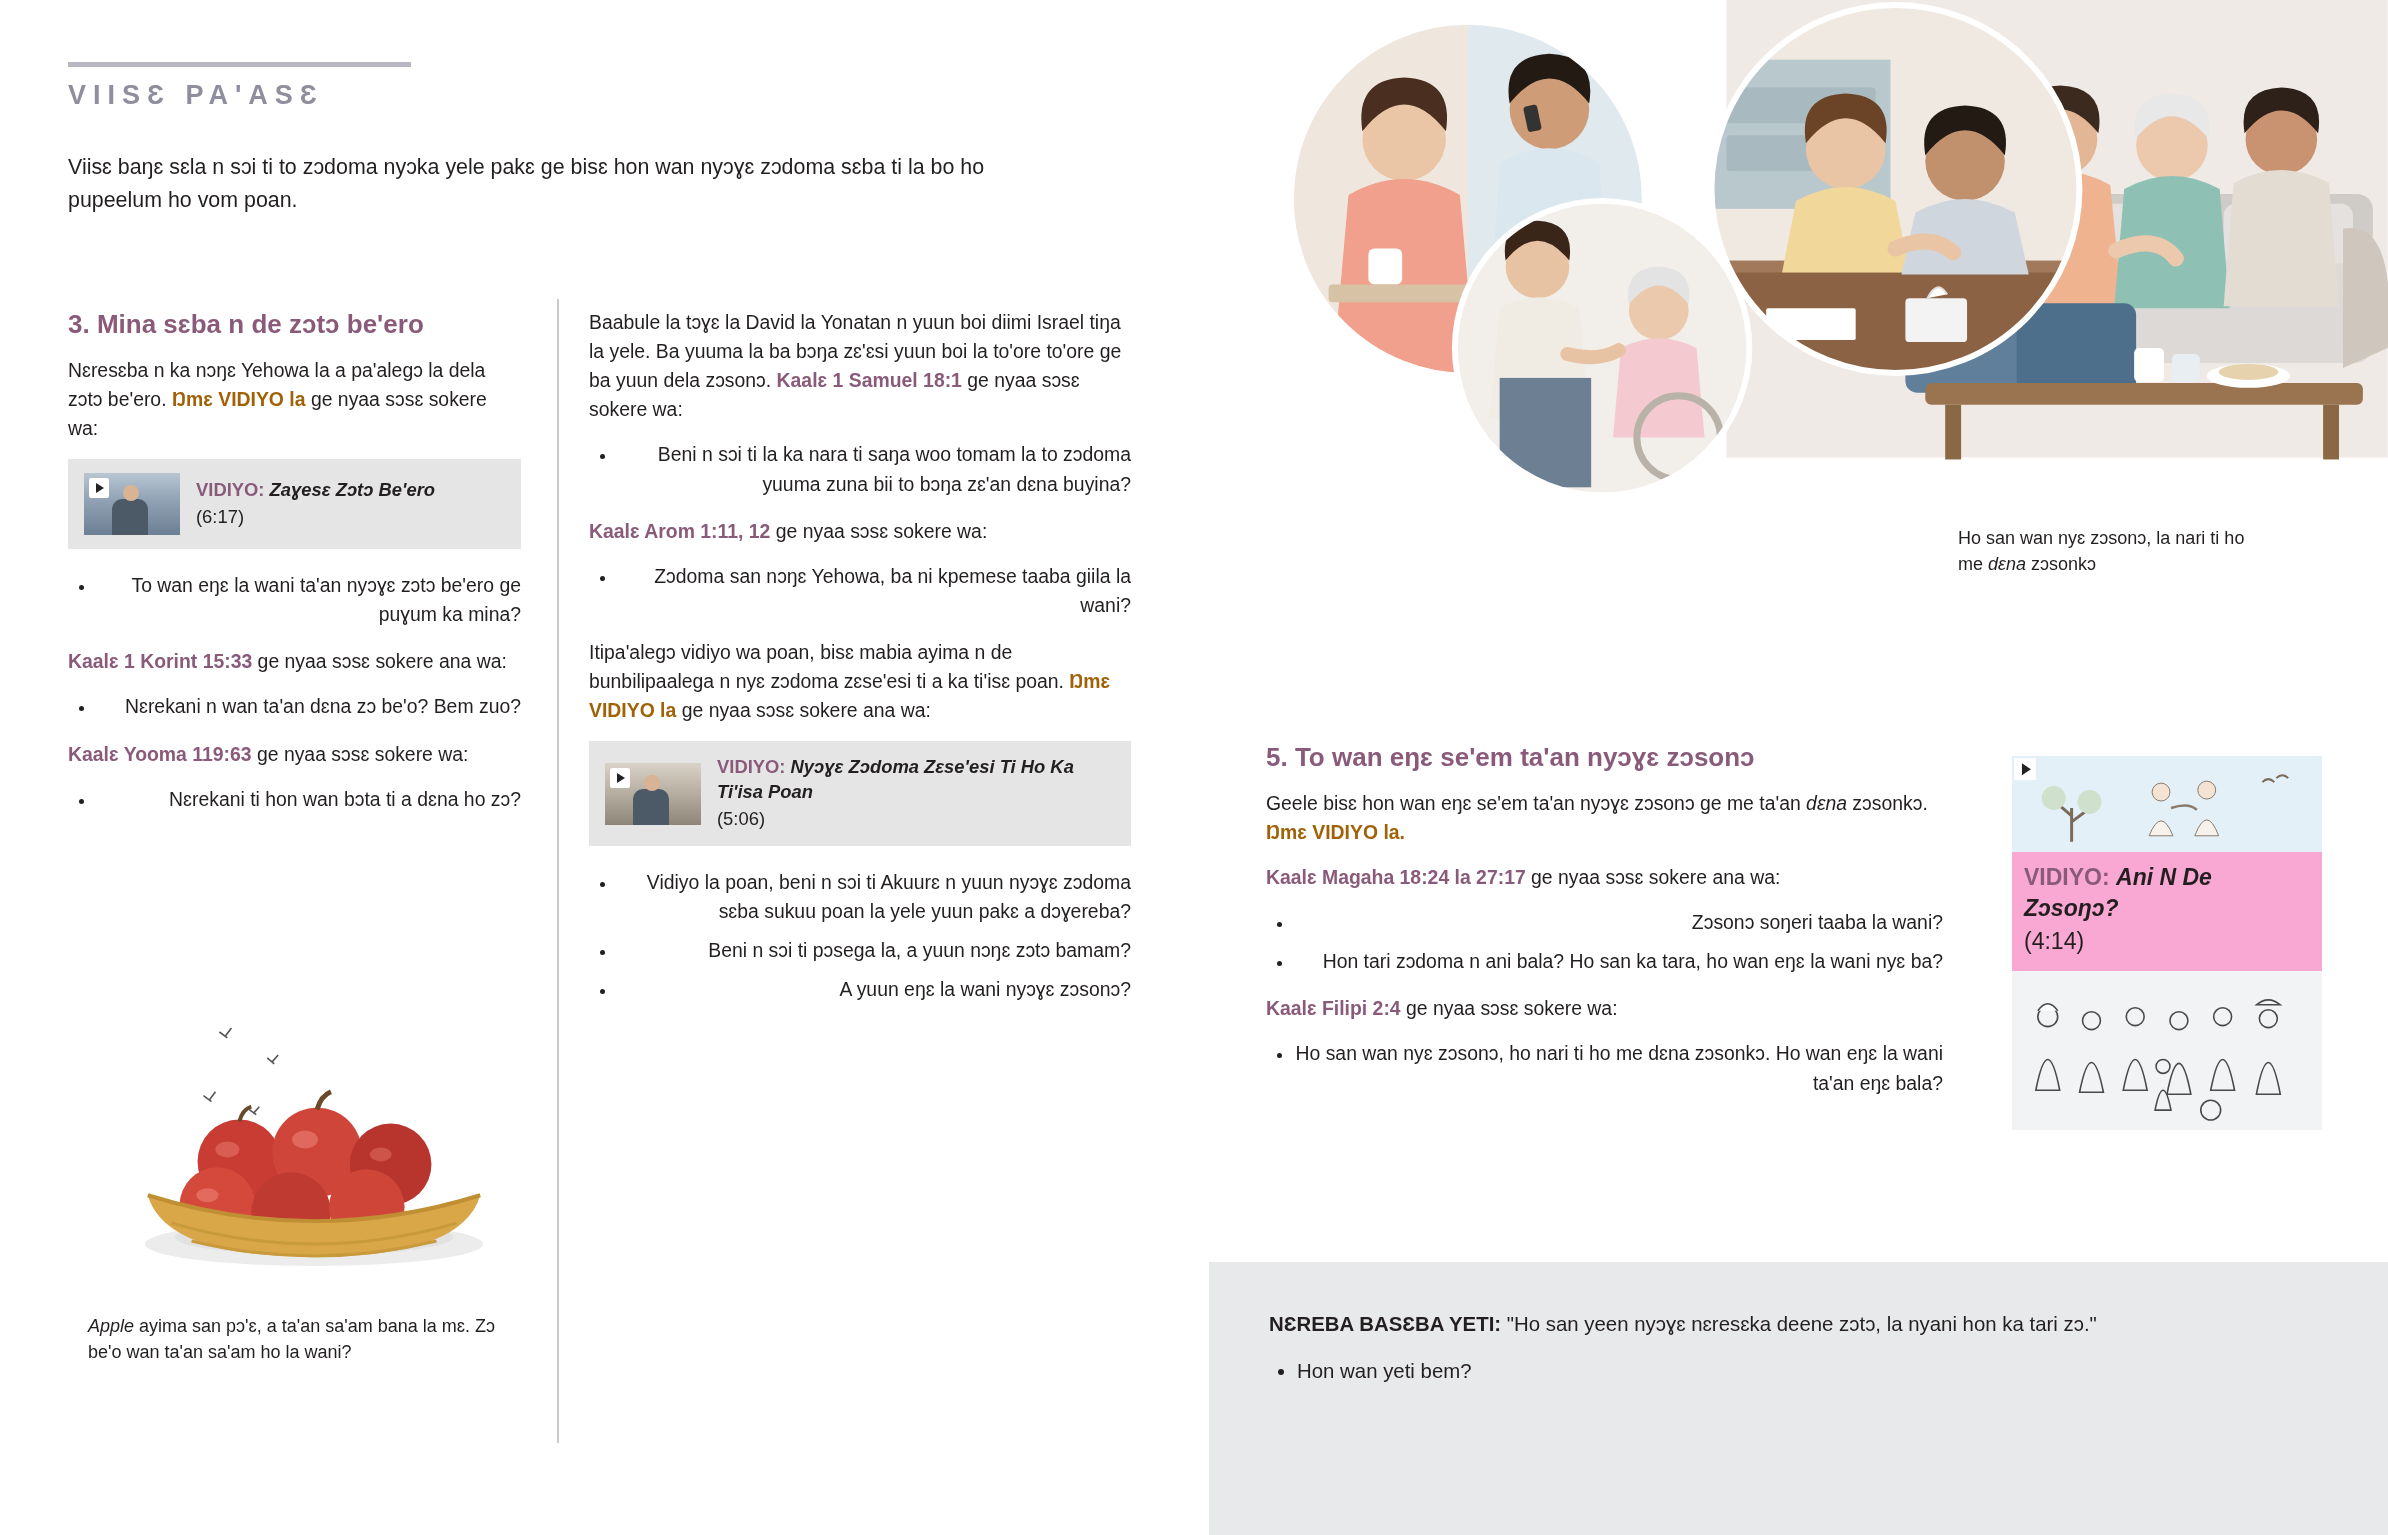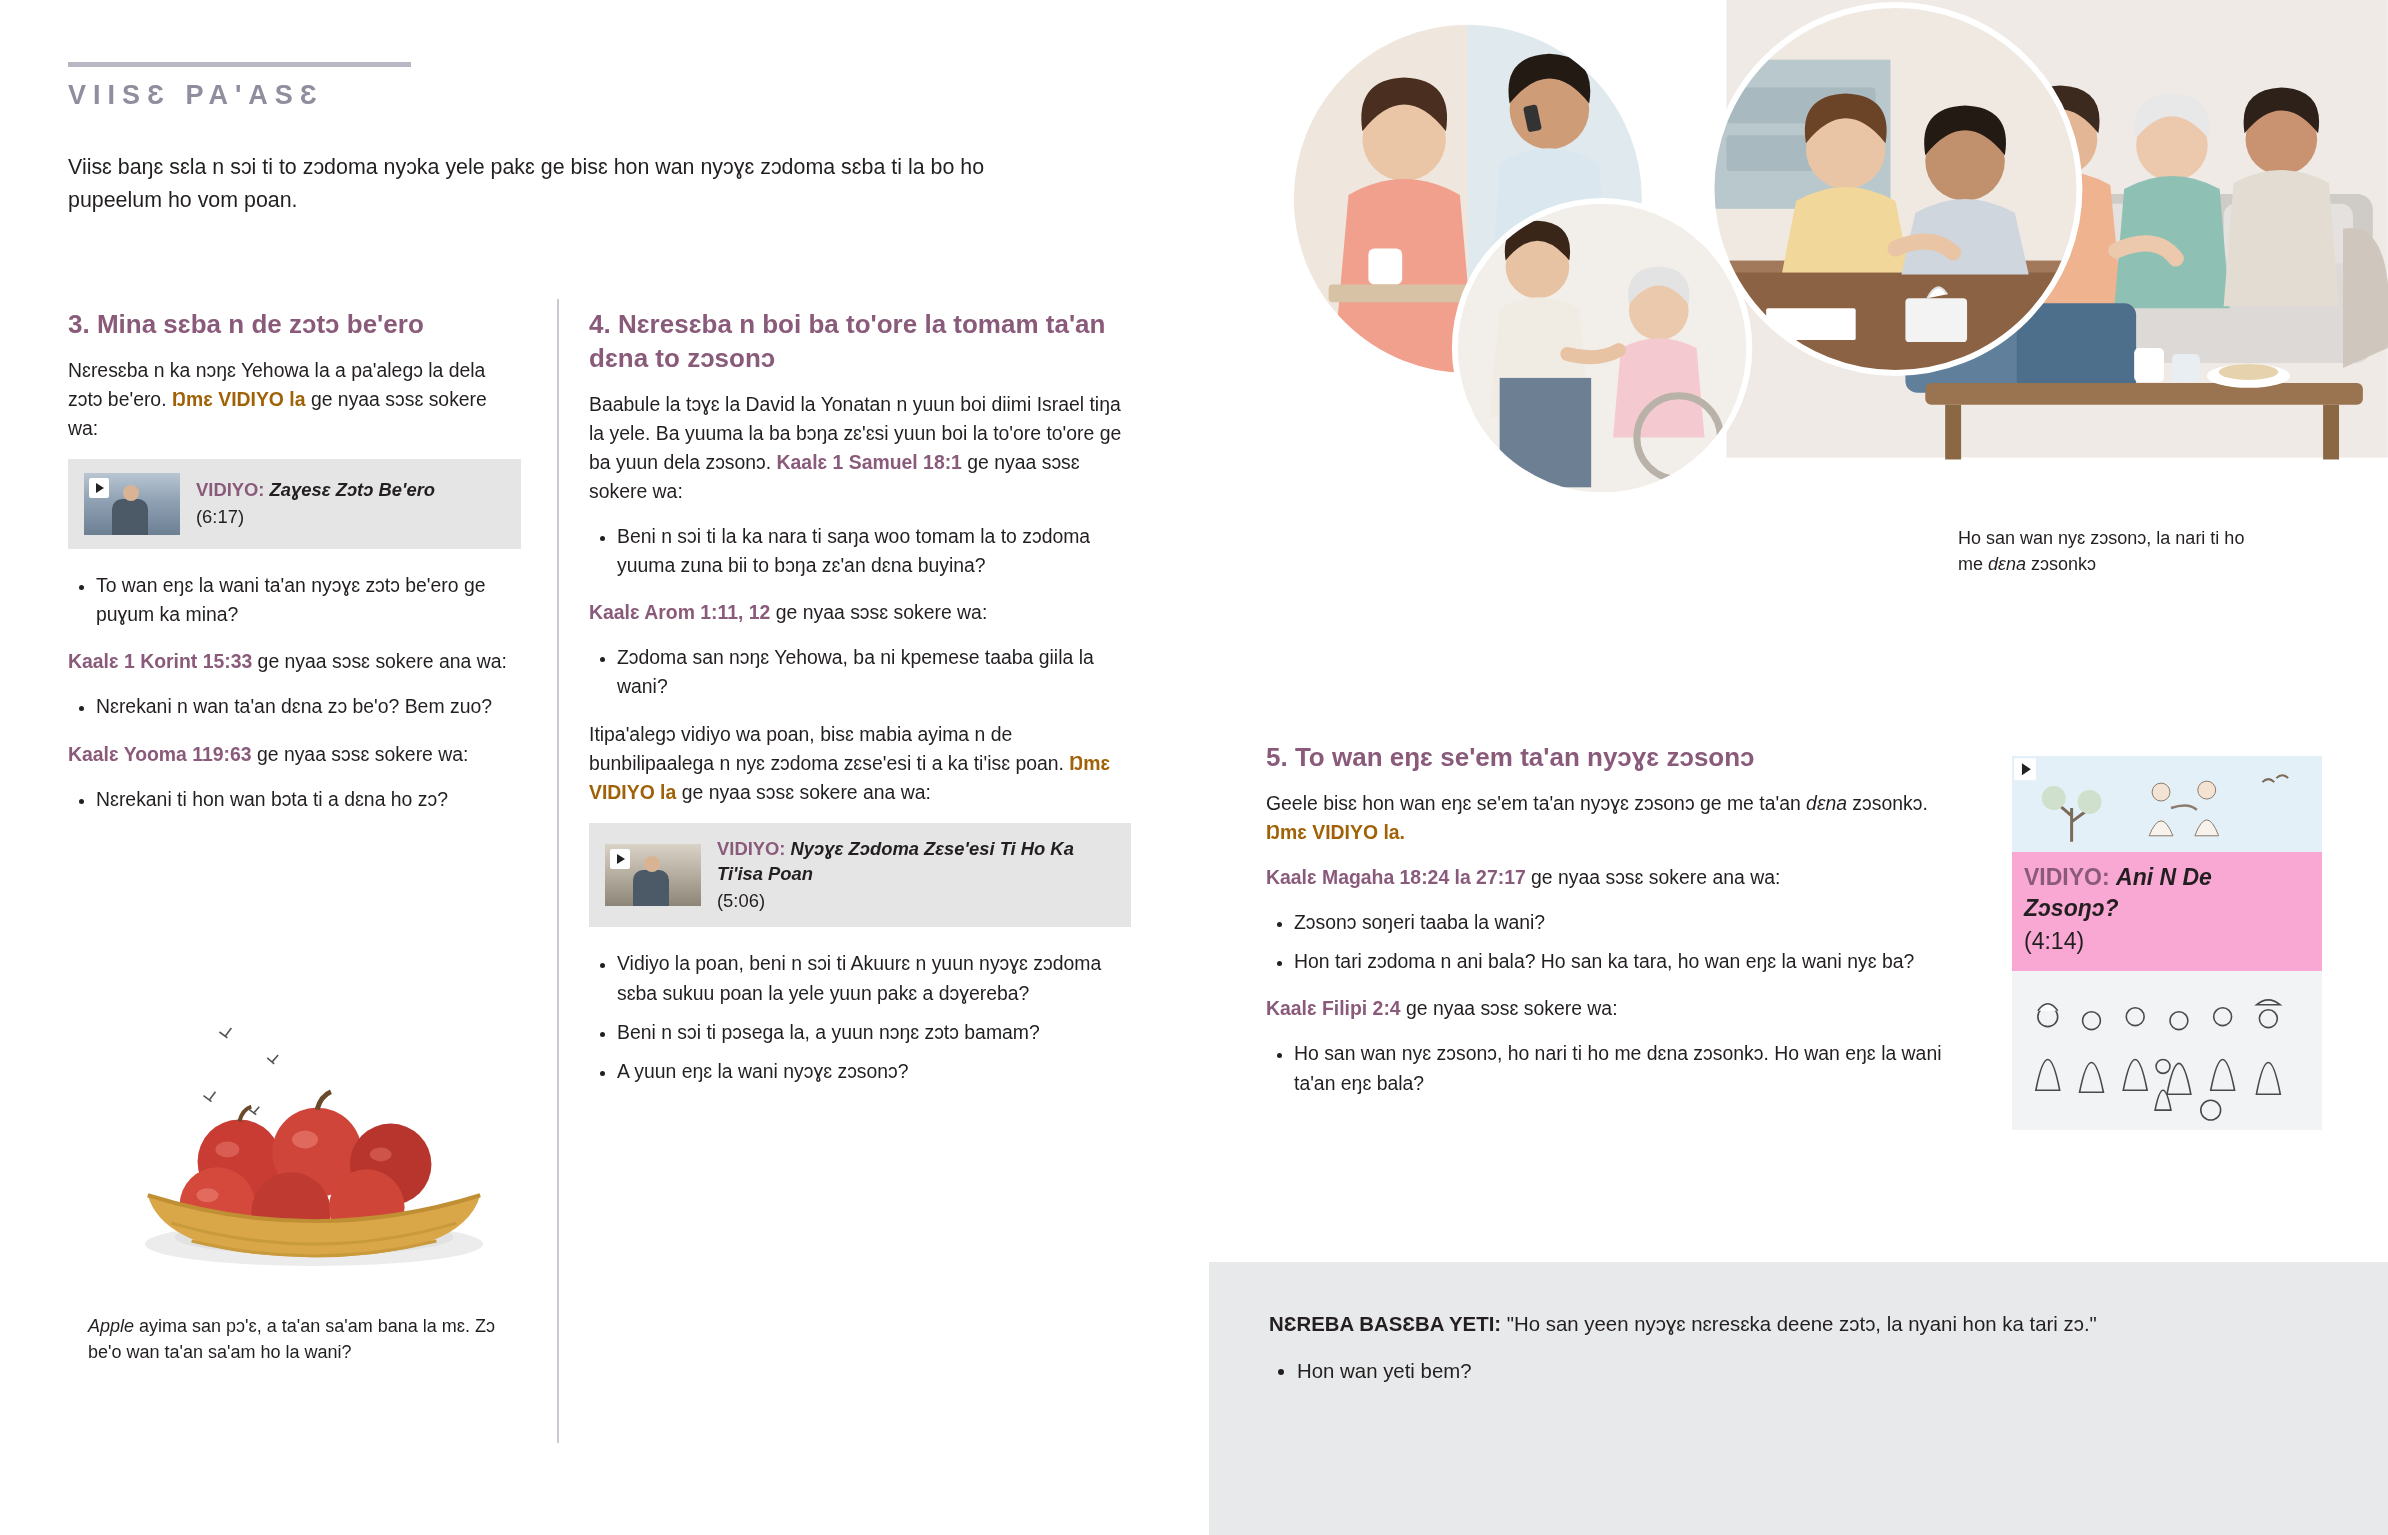--- a/index.html
+++ b/index.html
@@ -40,21 +40,21 @@
 
   h2.sec {
     font-size:26px; line-height:1.3; color:#8a5a7a; font-weight:bold;
     margin:0 0 14px 0;
   }
   .col-2 h2.sec { color:#8a5a7a; }
   p { margin:0 0 16px 0; }
   .scripture { color:#8a5a7a; font-weight:bold; }
   .link { color:#a16207; font-weight:bold; }
 
-  ul.q { margin:0 0 18px 0; padding-left:28px; }
+  ul.q { margin:0 0 18px 0; padding-left:28px;text-align:right; }
   ul.q li { margin:0 0 10px 0; line-height:1.5; }
   ul.q li::marker { font-size:18px; }
 
   
   .videobox {
     background:#e5e5e5; display:flex; align-items:center;
     padding:14px 16px; margin:0 0 22px 0; gap:16px;
   }
   .vthumb {
     width:96px; height:62px; flex:none; position:relative;
@@ -215,21 +215,20 @@
       <path d="M48 186 q167 52 334 0" fill="none" stroke="#c08f33" stroke-width="4"></path>
       <path d="M72 214 q143 42 286 0" fill="none" stroke="#c99a3c" stroke-width="3"></path>
       <path d="M92 232 q123 30 246 0" fill="none" stroke="#c99a3c" stroke-width="3"></path>
     </svg>
   </div>
   <div class="apple-caption">
     <em>Apple</em><span> ayima san pɔ'ɛ, a ta'an sa'am bana la mɛ. Zɔ be'o wan ta'an sa'am ho la wani?</span>
   </div>
 
   <div class="col col-2">
-    <h2 class="sec">4. Nɛresɛba n boi ba to'ore la tomam ta'an dɛna to zɔsonɔ</h2>
 
     <p>
       <span>Baabule la tɔɣɛ la David la Yonatan n yuun boi diimi Israel tiŋa la yele. Ba yuuma la ba bɔŋa zɛ'ɛsi yuun boi la to'ore to'ore ge ba yuun dela zɔsonɔ. </span><span class="scripture">Kaalɛ 1 Samuel 18:1</span><span> ge nyaa sɔsɛ sokere wa:</span>
     </p>
 
     <ul class="q">
       <li>Beni n sɔi ti la ka nara ti saŋa woo tomam la to zɔdoma yuuma zuna bii to bɔŋa zɛ'an dɛna buyina?</li>
     </ul>
 
     <p>

